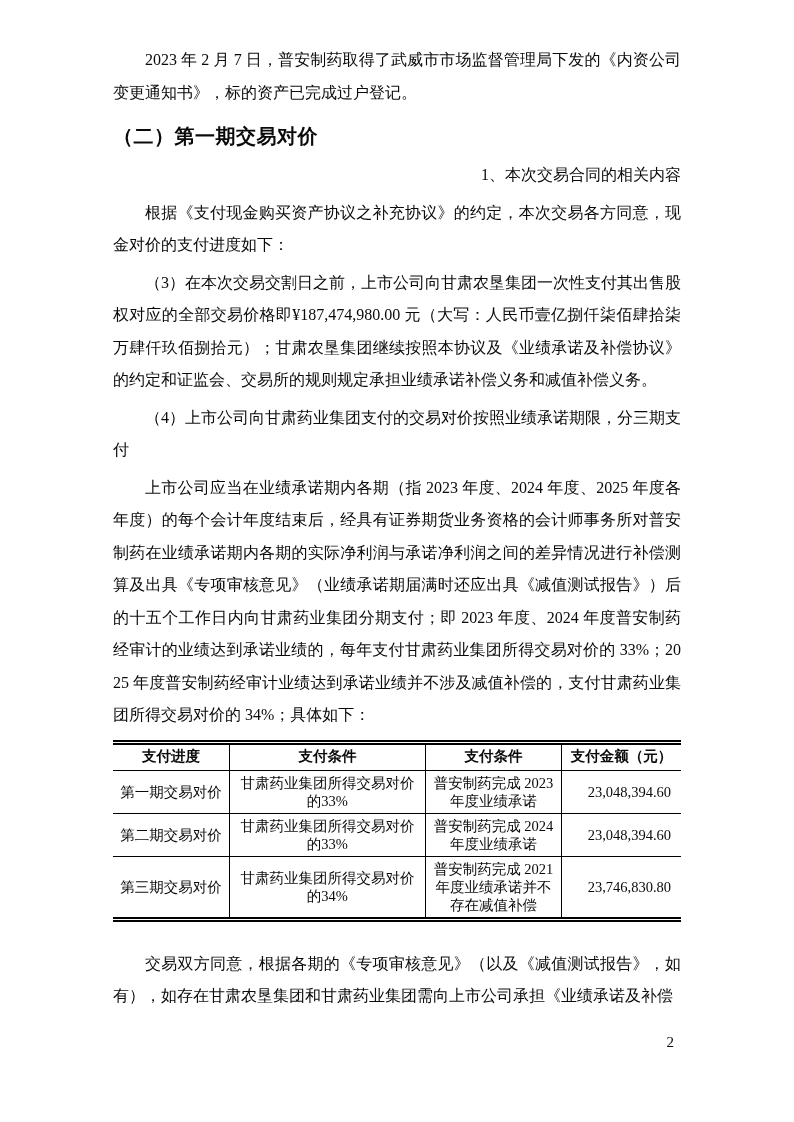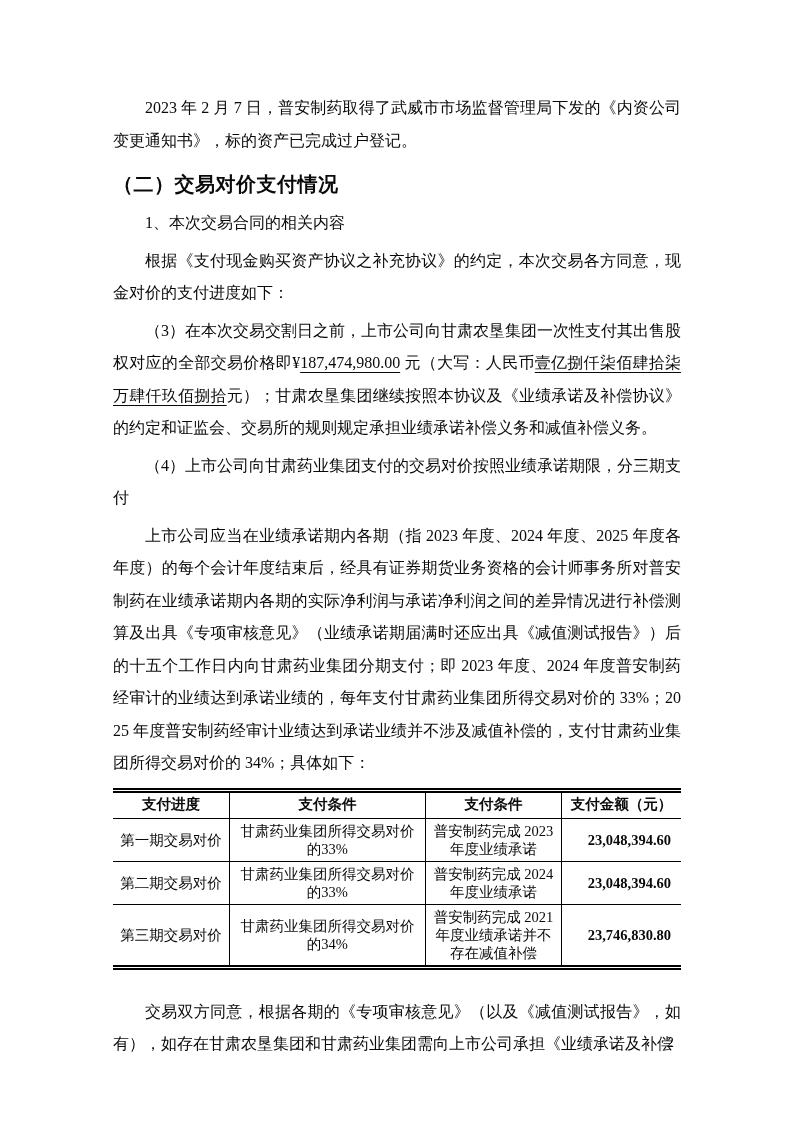--- a/index.html
+++ b/index.html
@@ -1,43 +1,43 @@
 <!DOCTYPE html>
 <html><head>
 <meta charset="utf-8">
 <style>
   * { margin: 0; padding: 0; box-sizing: border-box; }
   html, body { width: 794px; height: 1122px; background: #ffffff; }
   .page {
     position: relative;
     width: 794px; height: 1122px;
     background: #ffffff;
-    padding: 92px 113px 0 113px;
+    padding: 44px 113px 0 113px;
     overflow: hidden;
     font-family: "Liberation Serif", "DejaVu Serif", serif;
     color: #0a0a0a;
   }
   p.body {
     font-size: 16px;
     line-height: 32.5px;
     text-align: justify;
     text-indent: 2em;
     margin-bottom: 5px;
     word-break: break-all;
   }
-  p.no-just { text-align: left; }
+  p.no-just { text-align: right; }
   h2.sec-heading {
     font-family: "Liberation Sans", "DejaVu Sans", sans-serif;
     font-weight: bold;
     font-size: 20px;
     line-height: 30px;
     margin: 12px 0 8px 0;
     letter-spacing: 0.5px;
   }
-  .u { text-decoration: underline; text-underline-offset: 4px; text-decoration-thickness: 1px; }
+  .u { text-underline-offset: 4px; text-decoration-thickness: 1px; }
 
   table.pay {
     width: 100%;
     border-collapse: collapse;
     table-layout: fixed;
     margin-top: 8px;
     border-top: 5px double #000;
     border-bottom: 5px double #000;
   }
   table.pay th, table.pay td {
@@ -54,38 +54,38 @@
     font-family: Liberation Mono, monospace;
     font-weight: bold;
     font-size: 14.5px;
     line-height: 19px;
   }
   table.pay td {
     font-size: 14.5px;
     line-height: 18px;
     word-break: break-all;
   }
-  table.pay td.amount { text-align: right; padding-right: 10px; font-weight: bold; }
+  table.pay td.amount { text-align: right; padding-right: 10px; }
   .after-table { margin-top: 26px; }
   .footer-pagenum {
     position: absolute;
     top: 1032px;
     right: 120px;
     font-size: 15px;
     line-height: 20px;
   }
 </style>
 </head>
 <body>
 
 <div class="page">
 
   <p class="body">2023 年 2 月 7 日，普安制药取得了武威市市场监督管理局下发的《内资公司变更通知书》，标的资产已完成过户登记。</p>
 
-  <h2 class="sec-heading">（二）交易对价支付情况</h2>
+  <h2 class="sec-heading">（二）第一期交易对价</h2>
 
   <p class="body no-just">1、本次交易合同的相关内容</p>
 
   <p class="body">根据《支付现金购买资产协议之补充协议》的约定，本次交易各方同意，现金对价的支付进度如下：</p>
 
   <p class="body">
     <span>（3）在本次交易交割日之前，上市公司向甘肃农垦集团一次性支付其出售股权对应的全部交易价格即¥</span><span class="u">187,474,980.00</span><span> 元（大写：人民币</span><span class="u">壹亿捌仟柒佰肆拾柒万肆仟玖佰捌拾</span><span>元）；甘肃农垦集团继续按照本协议及《业绩承诺及补偿协议》的约定和证监会、交易所的规则规定承担业绩承诺补偿义务和减值补偿义务。</span>
   </p>
 
   <p class="body">（4）上市公司向甘肃药业集团支付的交易对价按照业绩承诺期限，分三期支付</p>

